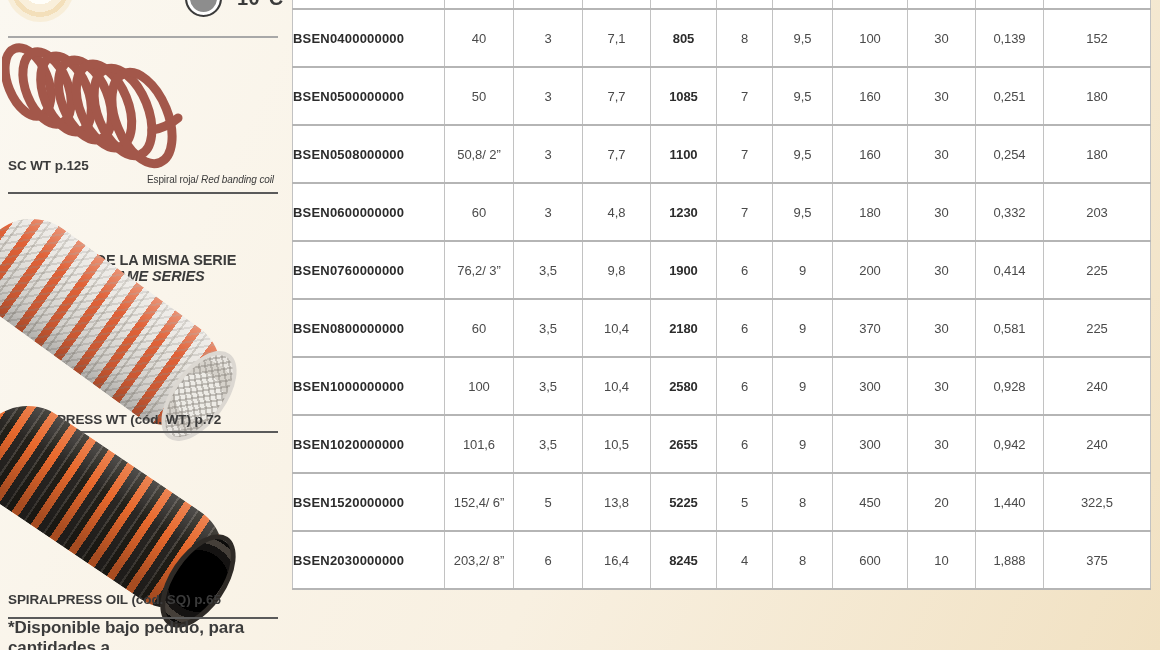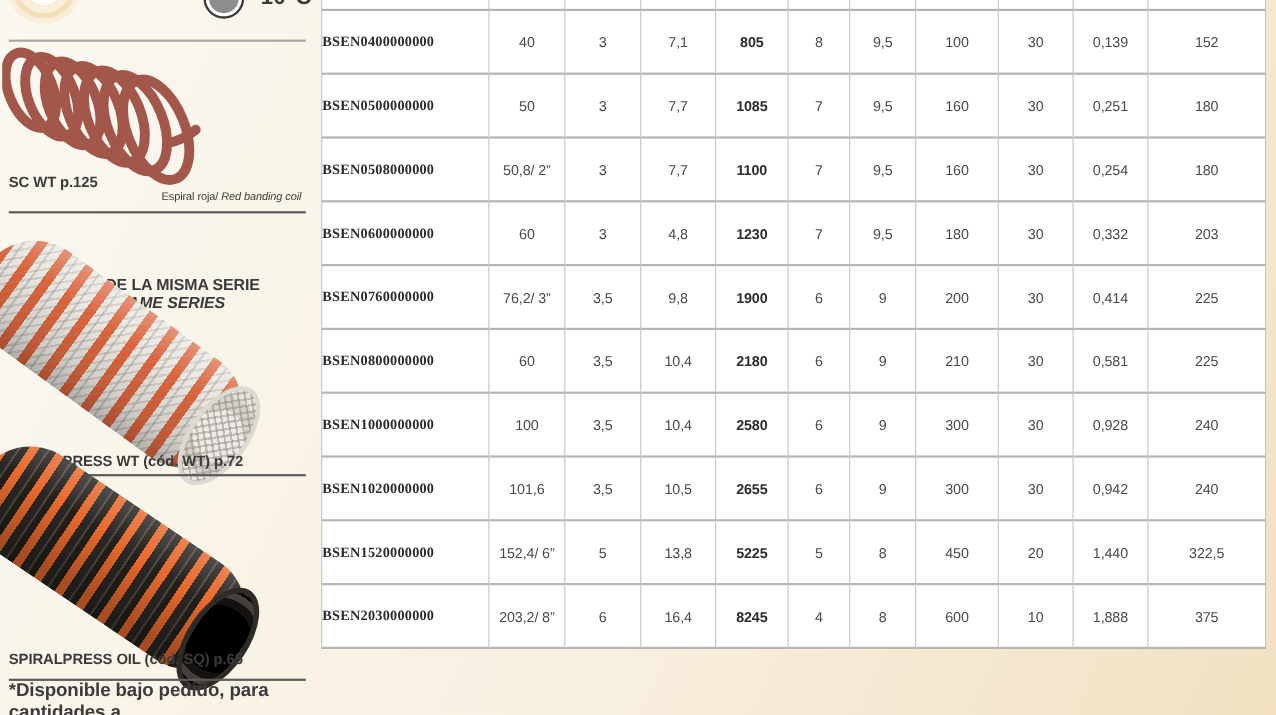--- a/index.html
+++ b/index.html
@@ -102,21 +102,21 @@
   table.spec td {
     border-left:1px solid #c2c2c2; border-right:1px solid #c2c2c2;
     border-top:2px solid #b5b5b5; border-bottom:2px solid #b5b5b5;
     font-size:13px; color:#4a4a4a; text-align:center; vertical-align:middle;
     letter-spacing:-0.1px; overflow:hidden; white-space:nowrap;
   }
   table.spec tr { height:58px; }
   table.spec tr.partial { height:9px; }
   table.spec tr.partial td { border-top:none; }
   table.spec td.code {
-    text-align:left; font-weight:bold; color:#2c2c2c; letter-spacing:0.2px;font-family:Liberation Serif, serif;
+    text-align:left; font-weight:bold; color:#2c2c2c; letter-spacing:0.2px;
   }
   table.spec td.bold { font-weight:bold; color:#2c2c2c; }
 </style>
 </head>
 <body>
 
 <div id="page">
 
   <div class="badge-rings"></div>
   <div class="temp-circle"></div>
@@ -260,21 +260,21 @@
             <td>225</td>
           </tr>
           <tr>
             <td class="code">BSEN0800000000</td>
             <td>60</td>
             <td>3,5</td>
             <td>10,4</td>
             <td class="bold">2180</td>
             <td>6</td>
             <td>9</td>
-            <td>210</td>
+            <td>370</td>
             <td>30</td>
             <td>0,581</td>
             <td>225</td>
           </tr>
           <tr>
             <td class="code">BSEN1000000000</td>
             <td>100</td>
             <td>3,5</td>
             <td>10,4</td>
             <td class="bold">2580</td>

